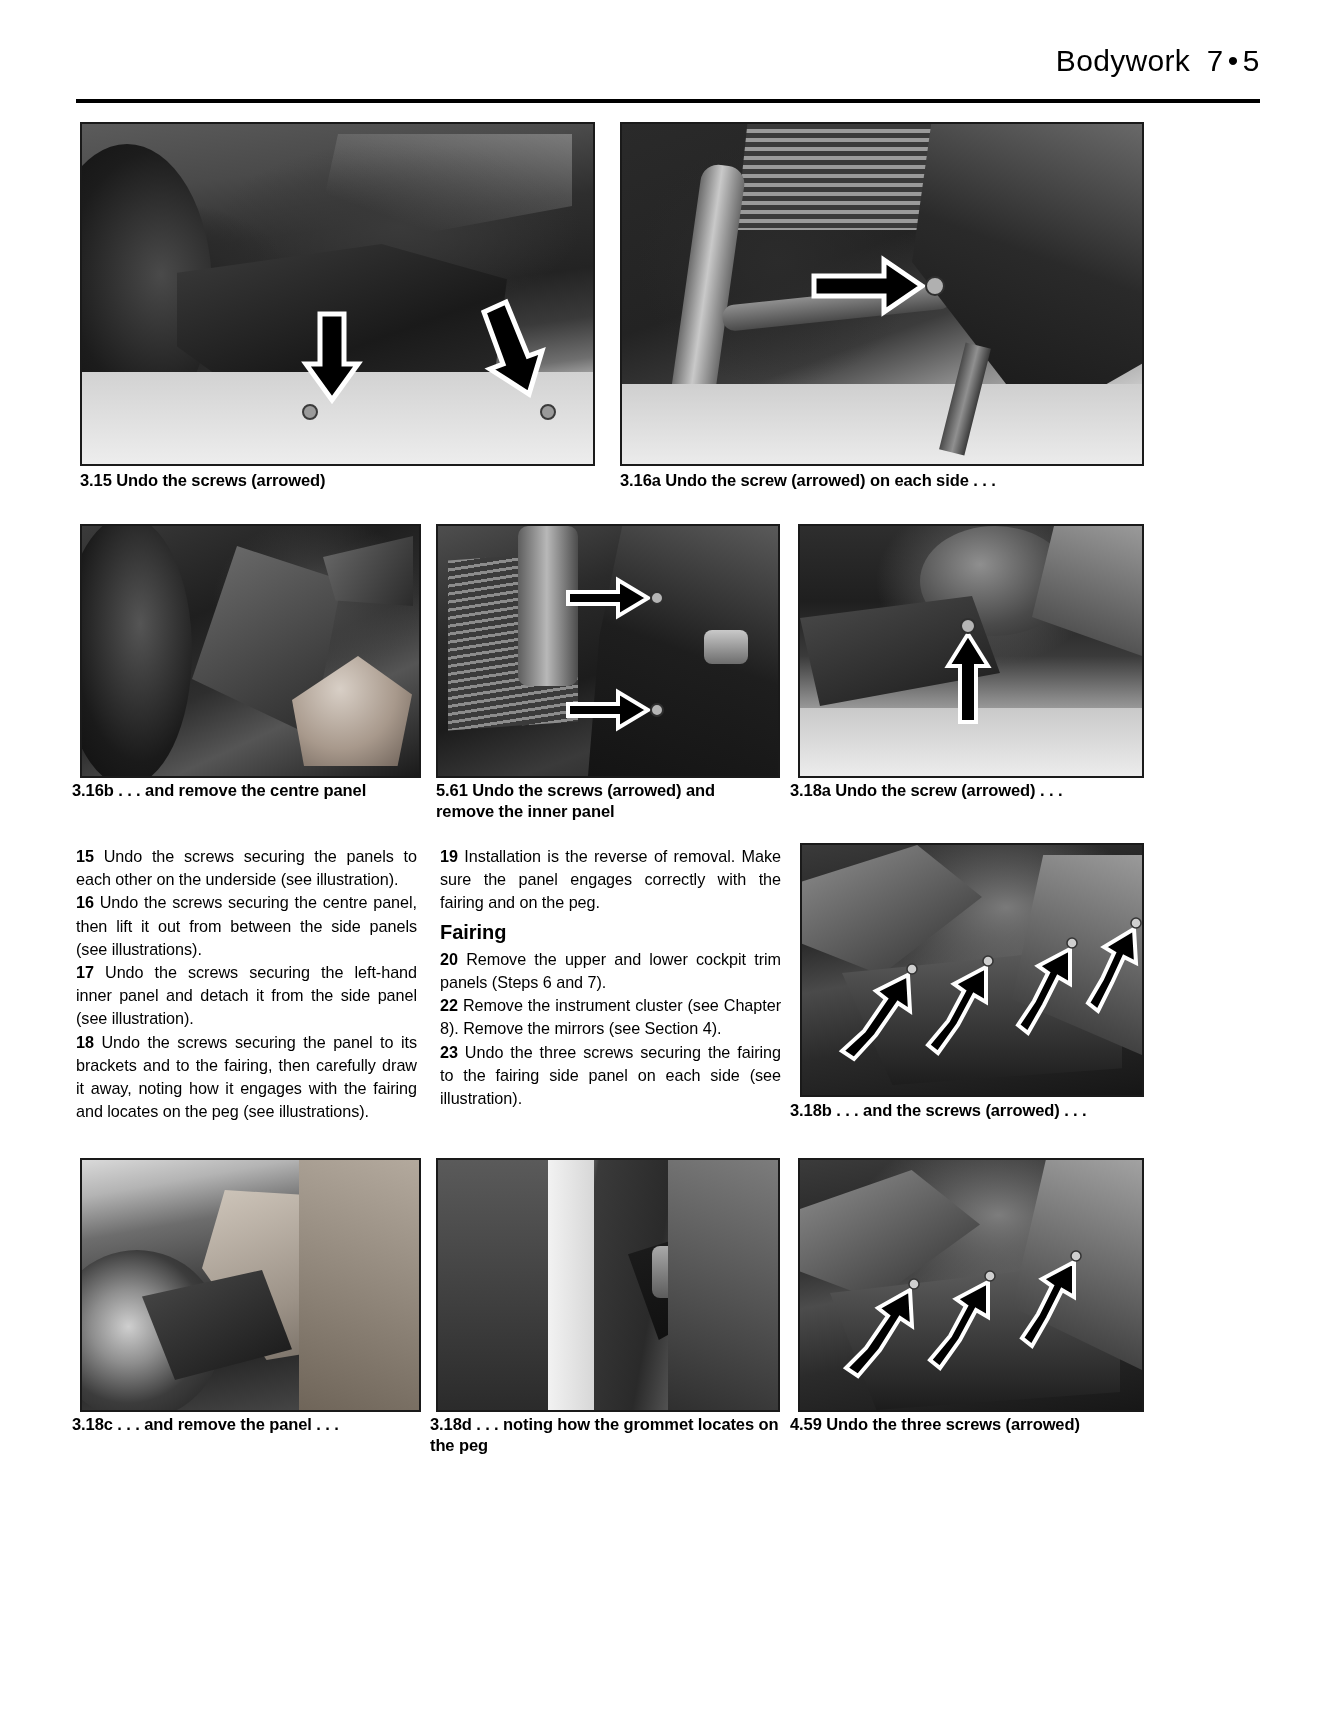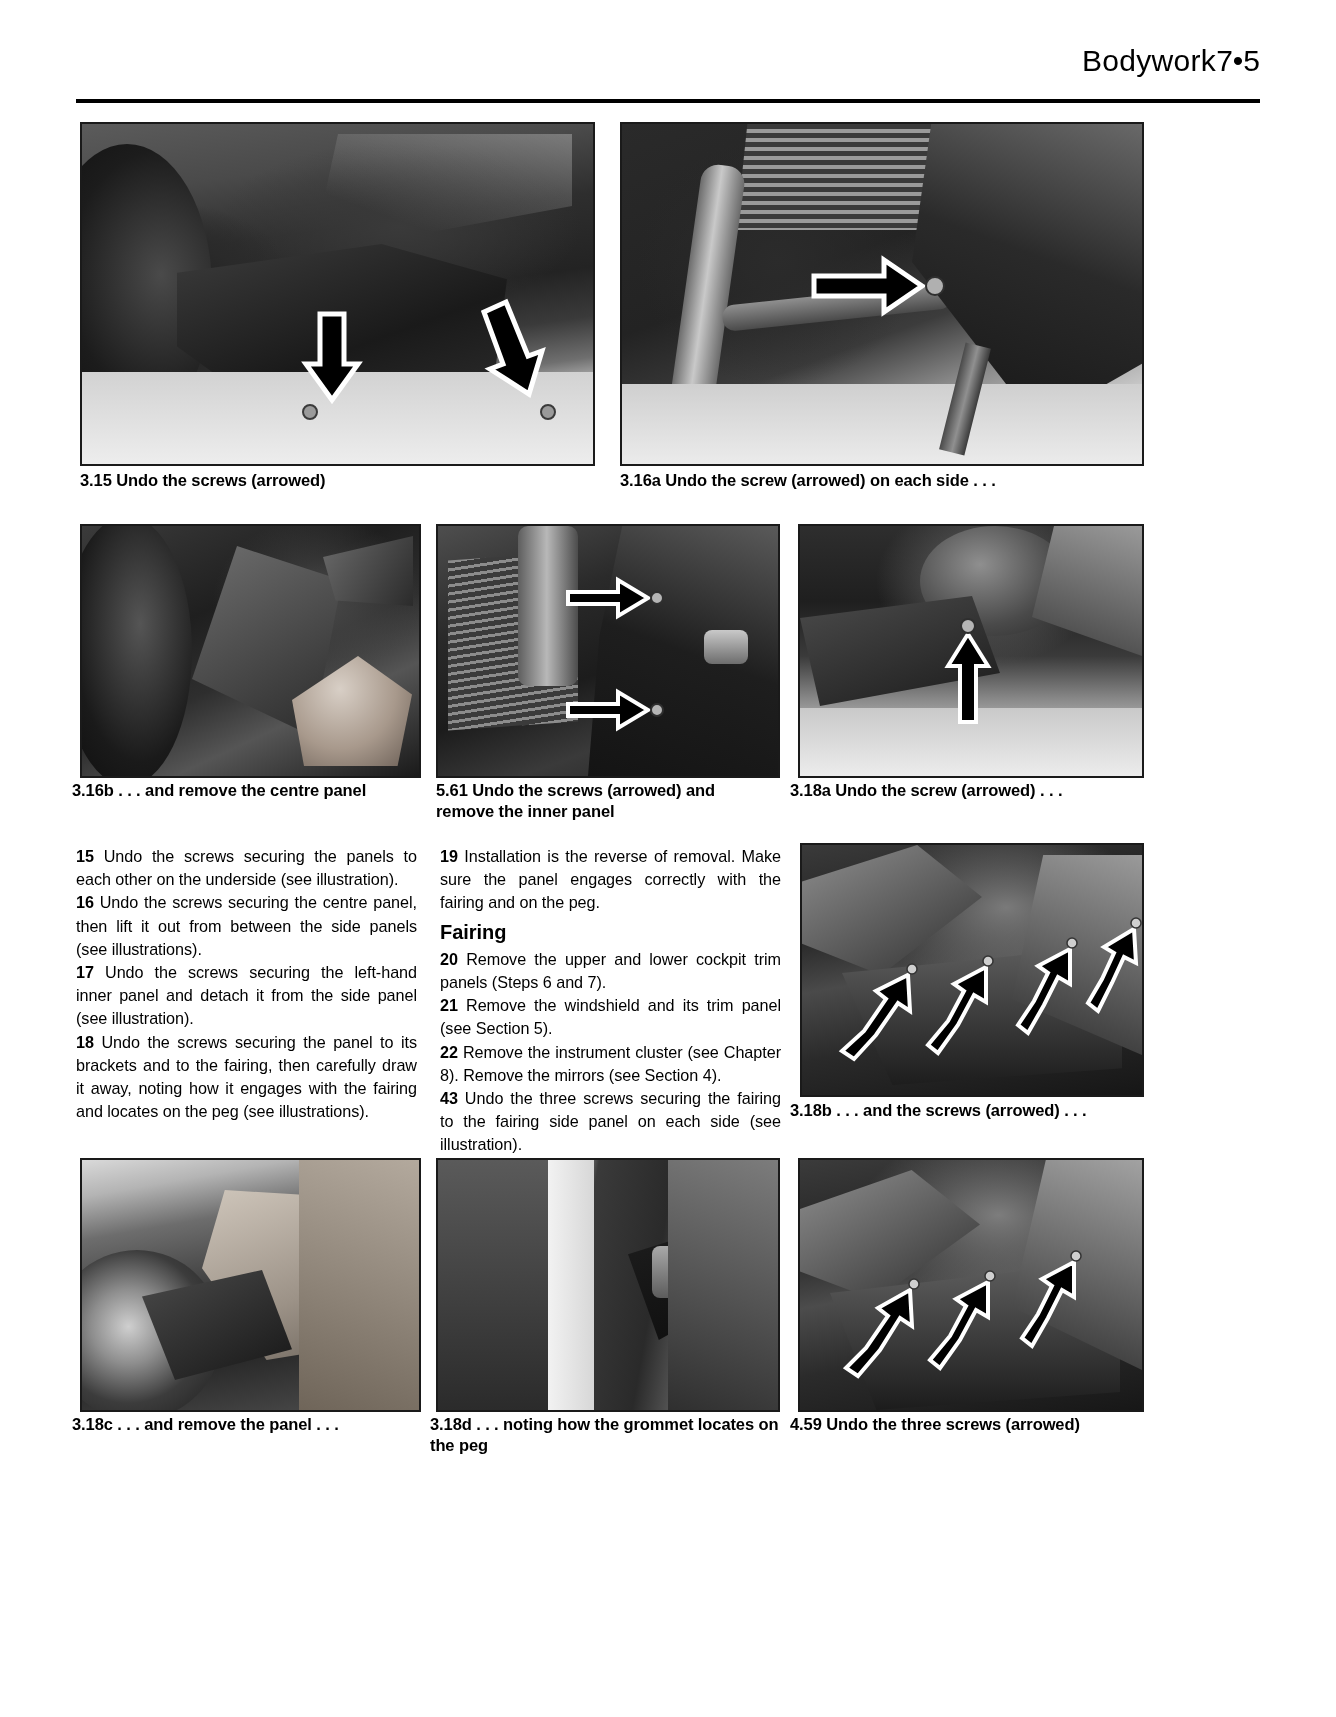--- a/index.html
+++ b/index.html
@@ -34,21 +34,23 @@
   .header-title {
     position: absolute;
     right: 0;
     top: 0;
     font-size: 30px;
     font-weight: 400;
     letter-spacing: 0.3px;
     white-space: nowrap;
   }
   .header-title .chap {
+    margin-left: 16px;
     letter-spacing: 0px;
+    font-family: Liberation Mono, monospace;
   }
   .header-rule {
     position: absolute;
     left: 76px;
     top: 99px;
     width: 1184px;
     height: 4px;
     background: #000;
   }
 
@@ -272,29 +274,25 @@
     <p>
       <span class="num">19</span>
       <span>Installation is the reverse of removal. Make sure the panel engages correctly with the fairing and on the peg.</span>
     </p>
     <p class="subhead">Fairing</p>
     <p>
       <span class="num">20</span>
       <span>Remove the upper and lower cockpit trim panels (Steps 6 and 7).</span>
     </p>
     <p>
-      <span class="num">21</span>
-      <span>Remove the windshield and its trim panel (see Section 5).</span>
-    </p>
-    <p>
       <span class="num">22</span>
       <span>Remove the instrument cluster (see Chapter 8). Remove the mirrors (see Section 4).</span>
     </p>
     <p>
-      <span class="num">43</span>
+      <span class="num">23</span>
       <span>Undo the three screws securing the fairing to the fairing side panel on each side </span><span class="b">(see illustration)</span><span>.</span>
     </p>
   </div>
 
   <div class="photo" style="left:800px; top:843px; width:340px; height:250px;">
     <div class="scene" style="background:
             radial-gradient(ellipse 200px 120px at 60% 25%, #7a7a7a 0%, rgba(122,122,122,0) 70%),
             linear-gradient(170deg, #3a3a3a 0%, #232323 28%, #4a4a4a 48%, #2a2a2a 70%, #161616 100%);">
       <div style="position:absolute;left:0px;top:0px;width:180px;height:130px;
                   background:linear-gradient(150deg,#8e8e8e,#303030);

